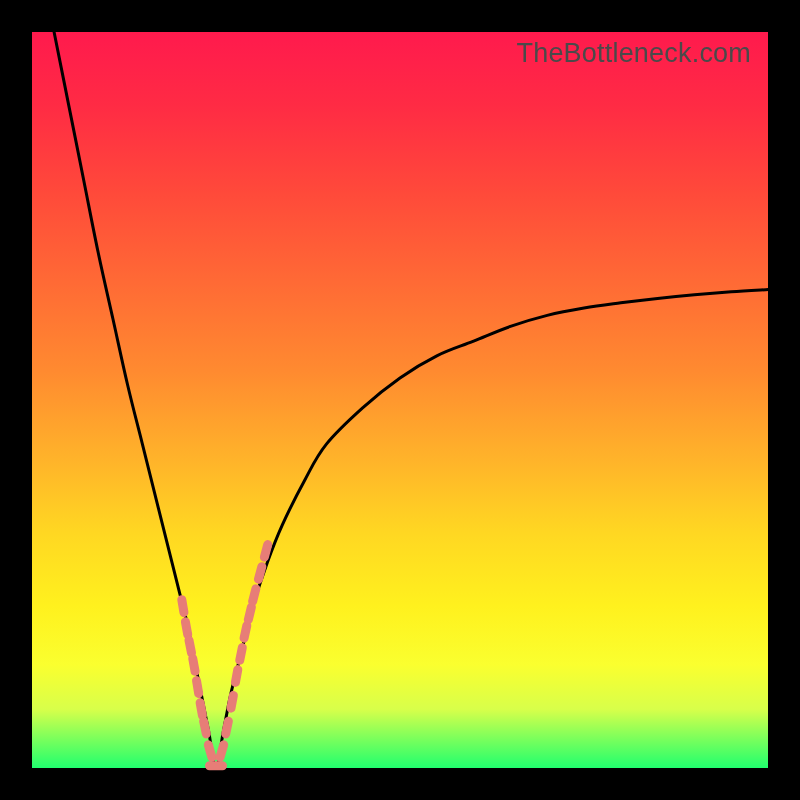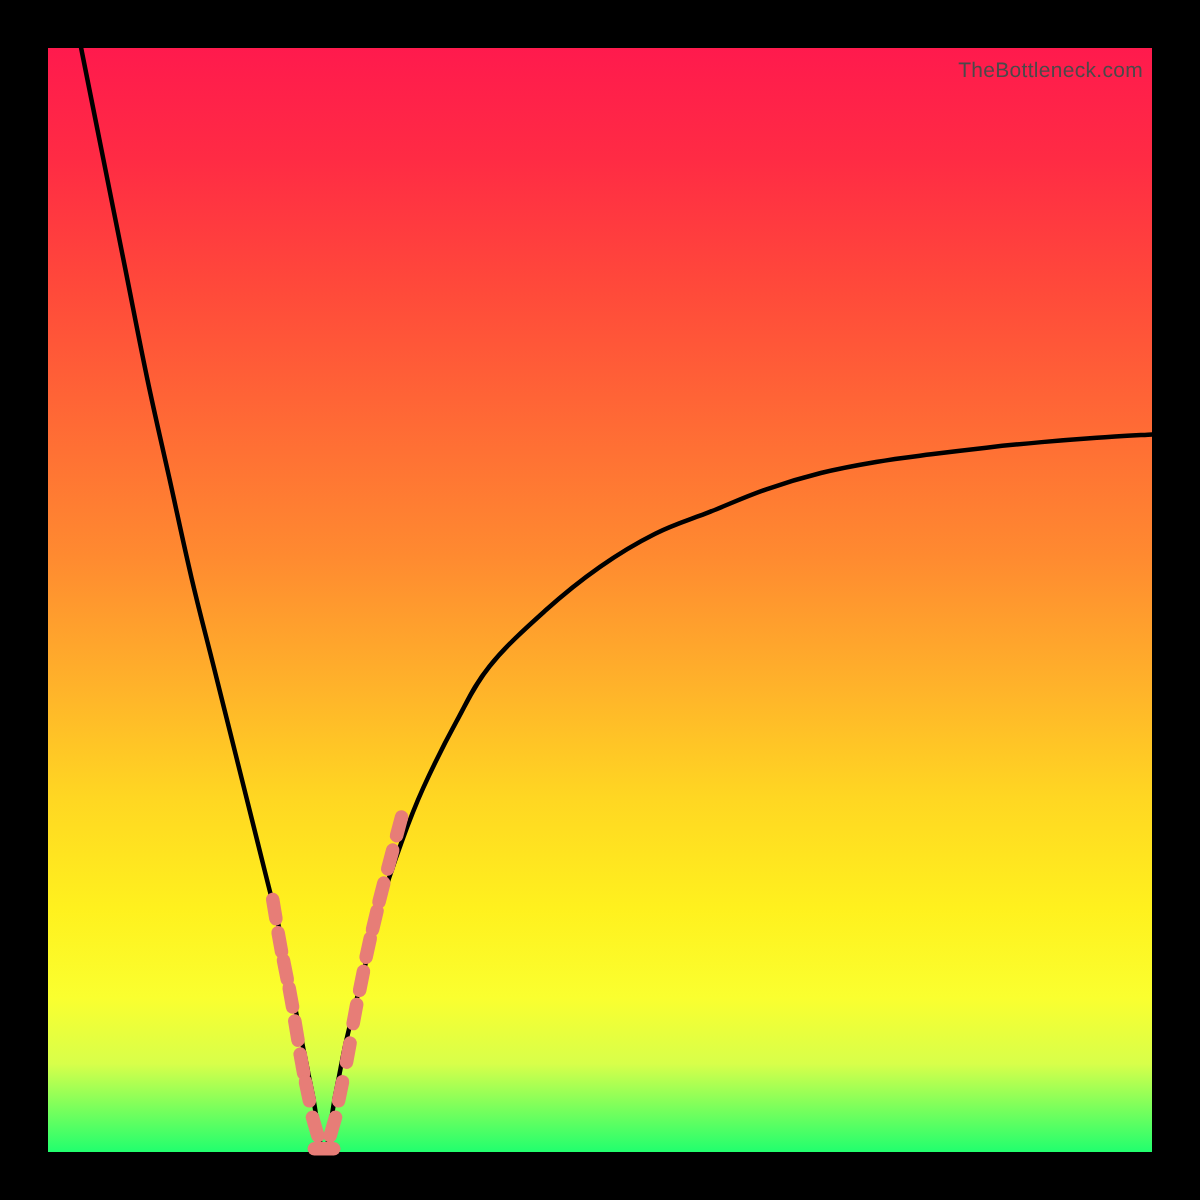--- a/index.html
+++ b/index.html
@@ -38,23 +38,23 @@
       #fff11e 78%,
       #faff2f 86%,
       #d8ff4a 92%,
       #7bff5c 96%,
       #21ff6e 100%
     );
   }
   .watermark {
     position: absolute;
     top: 6px;
-    right: 6px;
+    right: 17px;
     color: #4a4a4a;
-    font-size: 14px;
+    font-size: 27px;
     font-weight: 500;
     letter-spacing: 0.2px;
     user-select: none;
   }
   svg.curve-layer {
     position: absolute;
     left: 0;
     top: 0;
     width: 736px;
     height: 736px;

